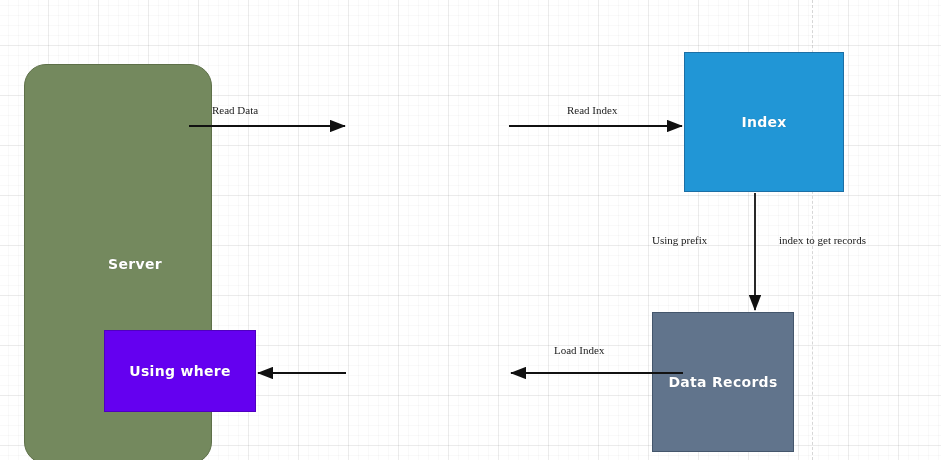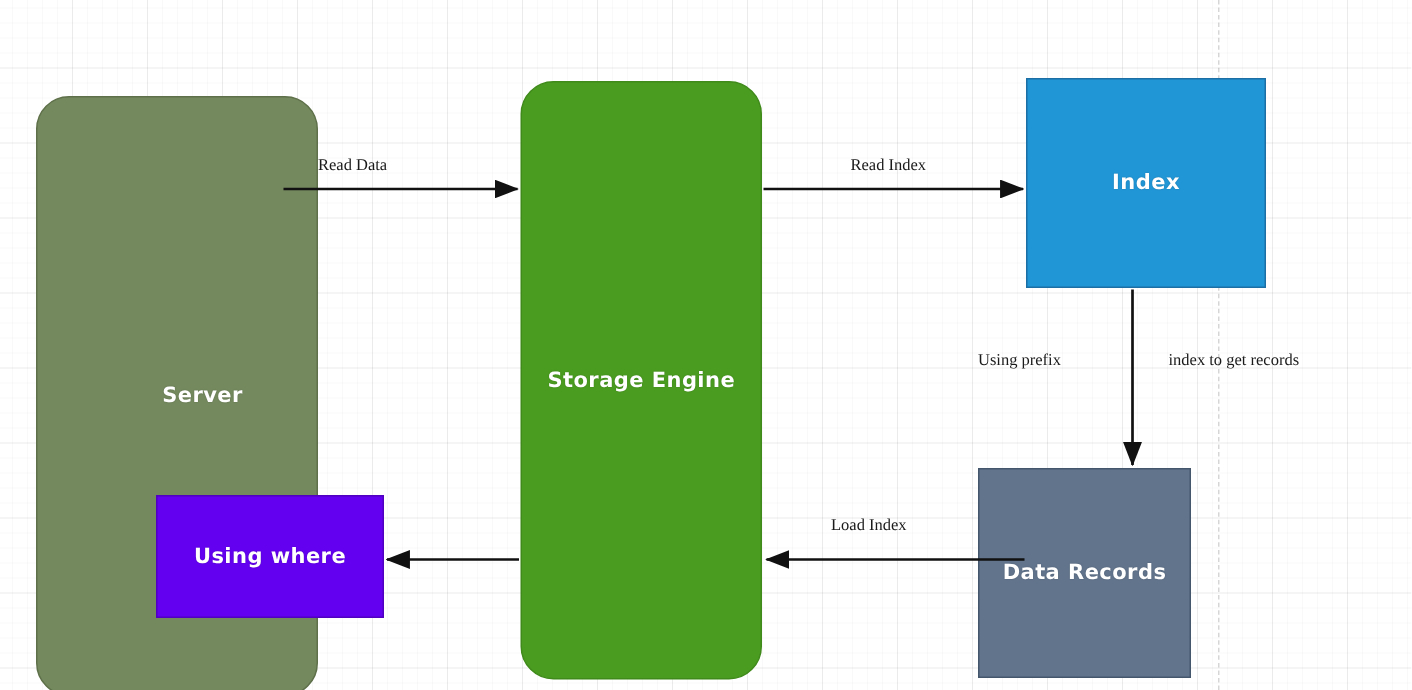--- a/index.html
+++ b/index.html
@@ -109,23 +109,20 @@
 <body>
 
 <div id="canvas">
 
   <div class="guideline"></div>
 
   <div class="node" id="node-server">
     <span class="node-label">Server</span>
   </div>
 
-  <div class="node" id="node-storage-engine">
-    <span class="node-label">Storage Engine</span>
-  </div>
 
   <div class="node" id="node-index">
     <span class="node-label">Index</span>
   </div>
 
   <div class="node" id="node-data-records">
     <span class="node-label">Data Records</span>
   </div>
 
   <div class="node" id="node-using-where">

